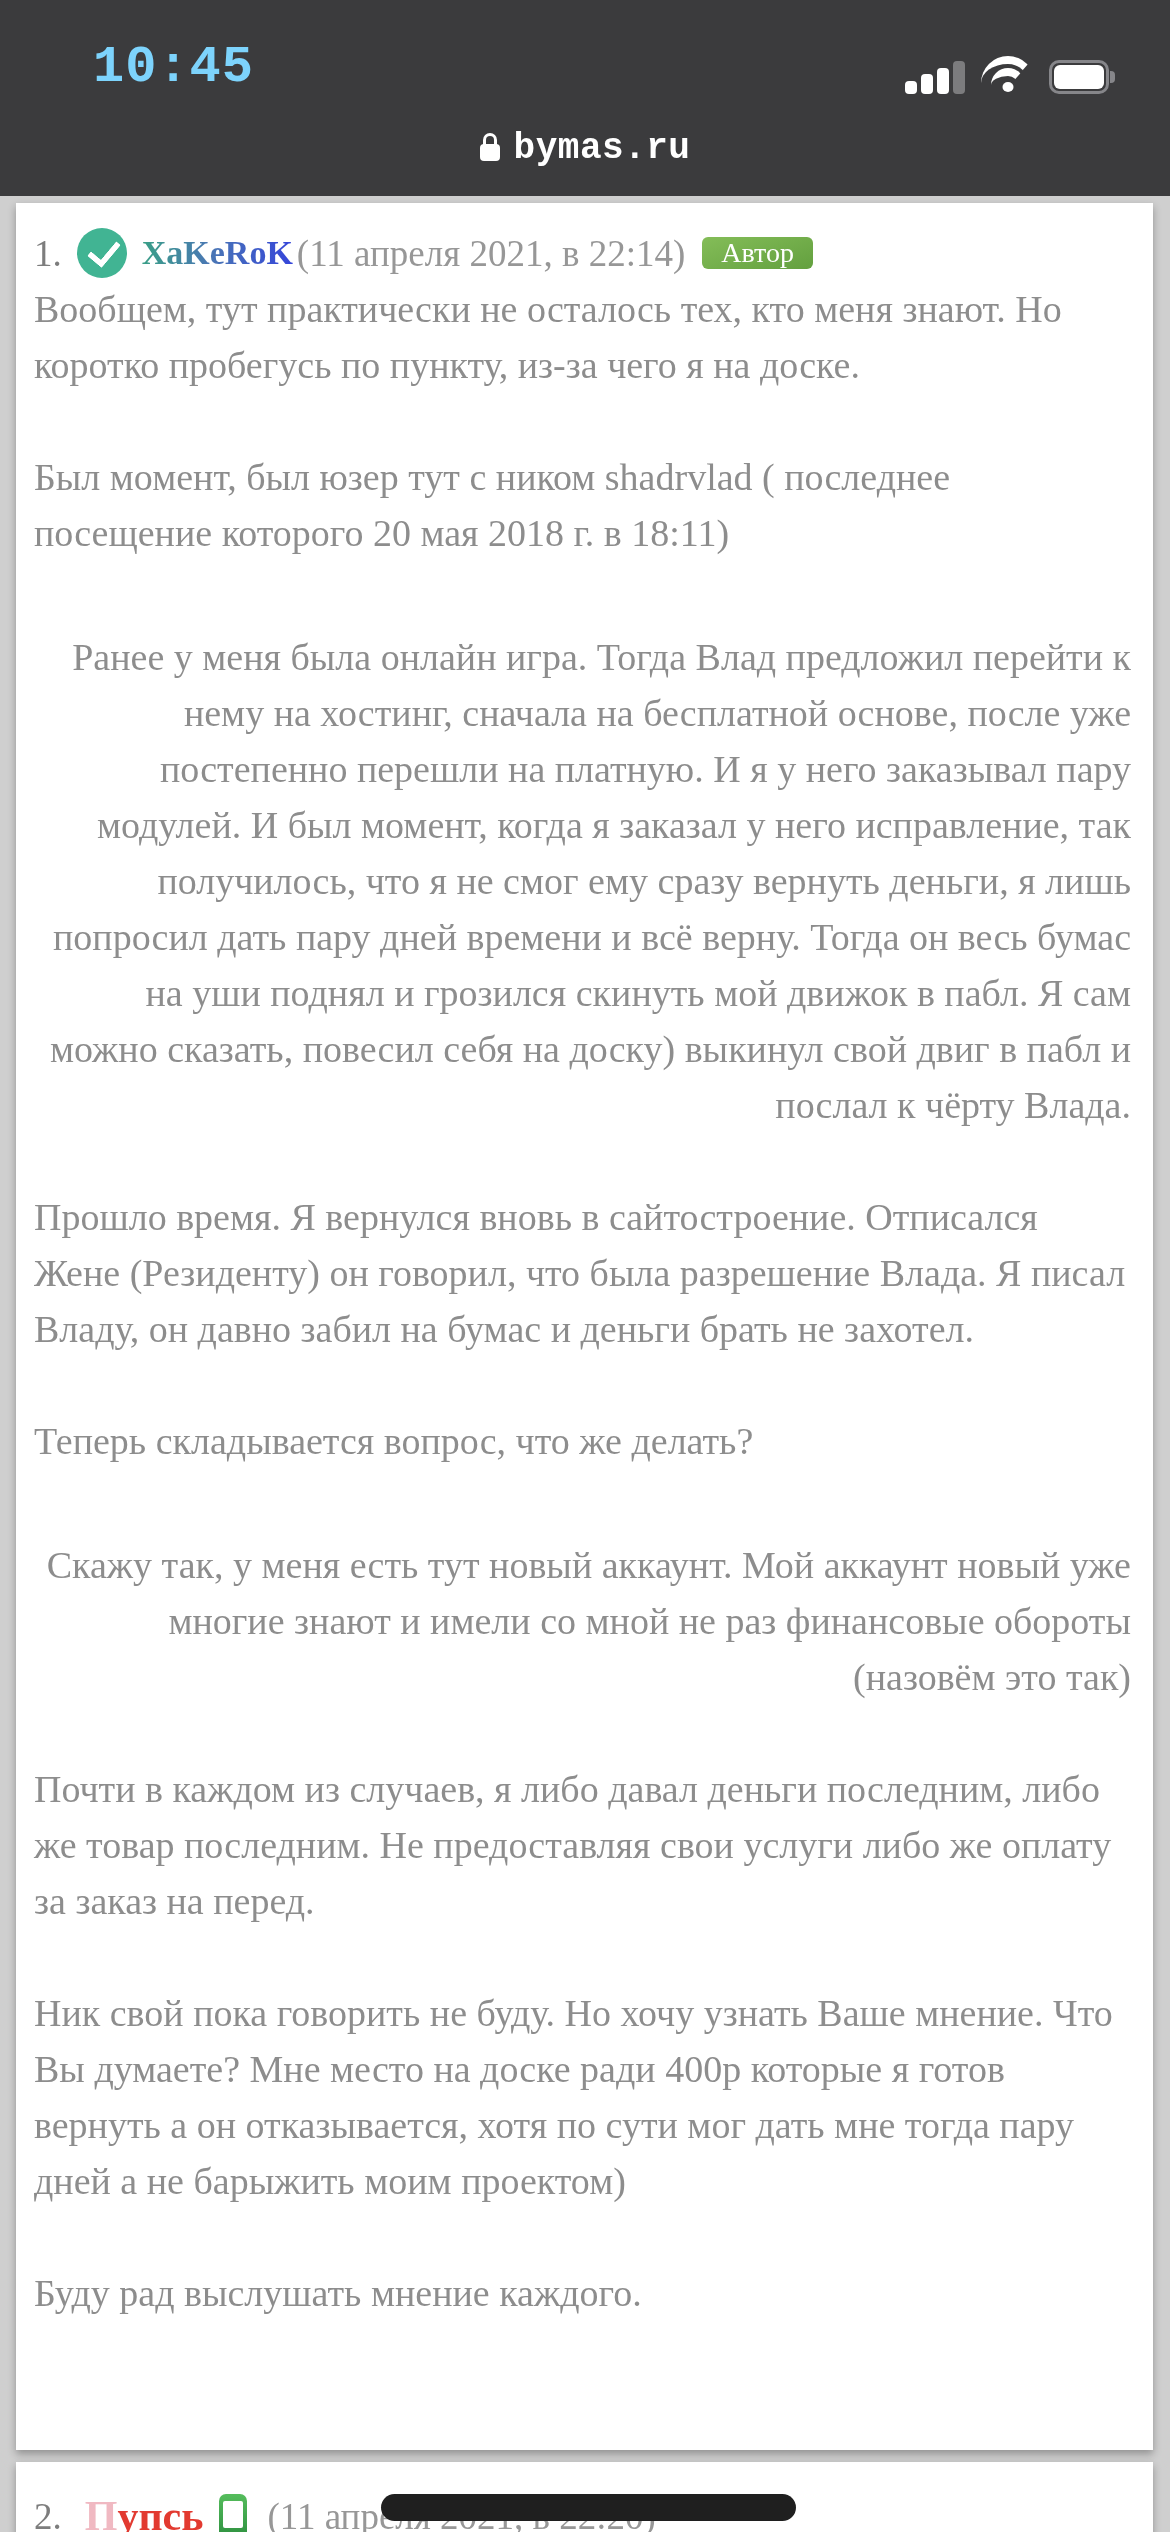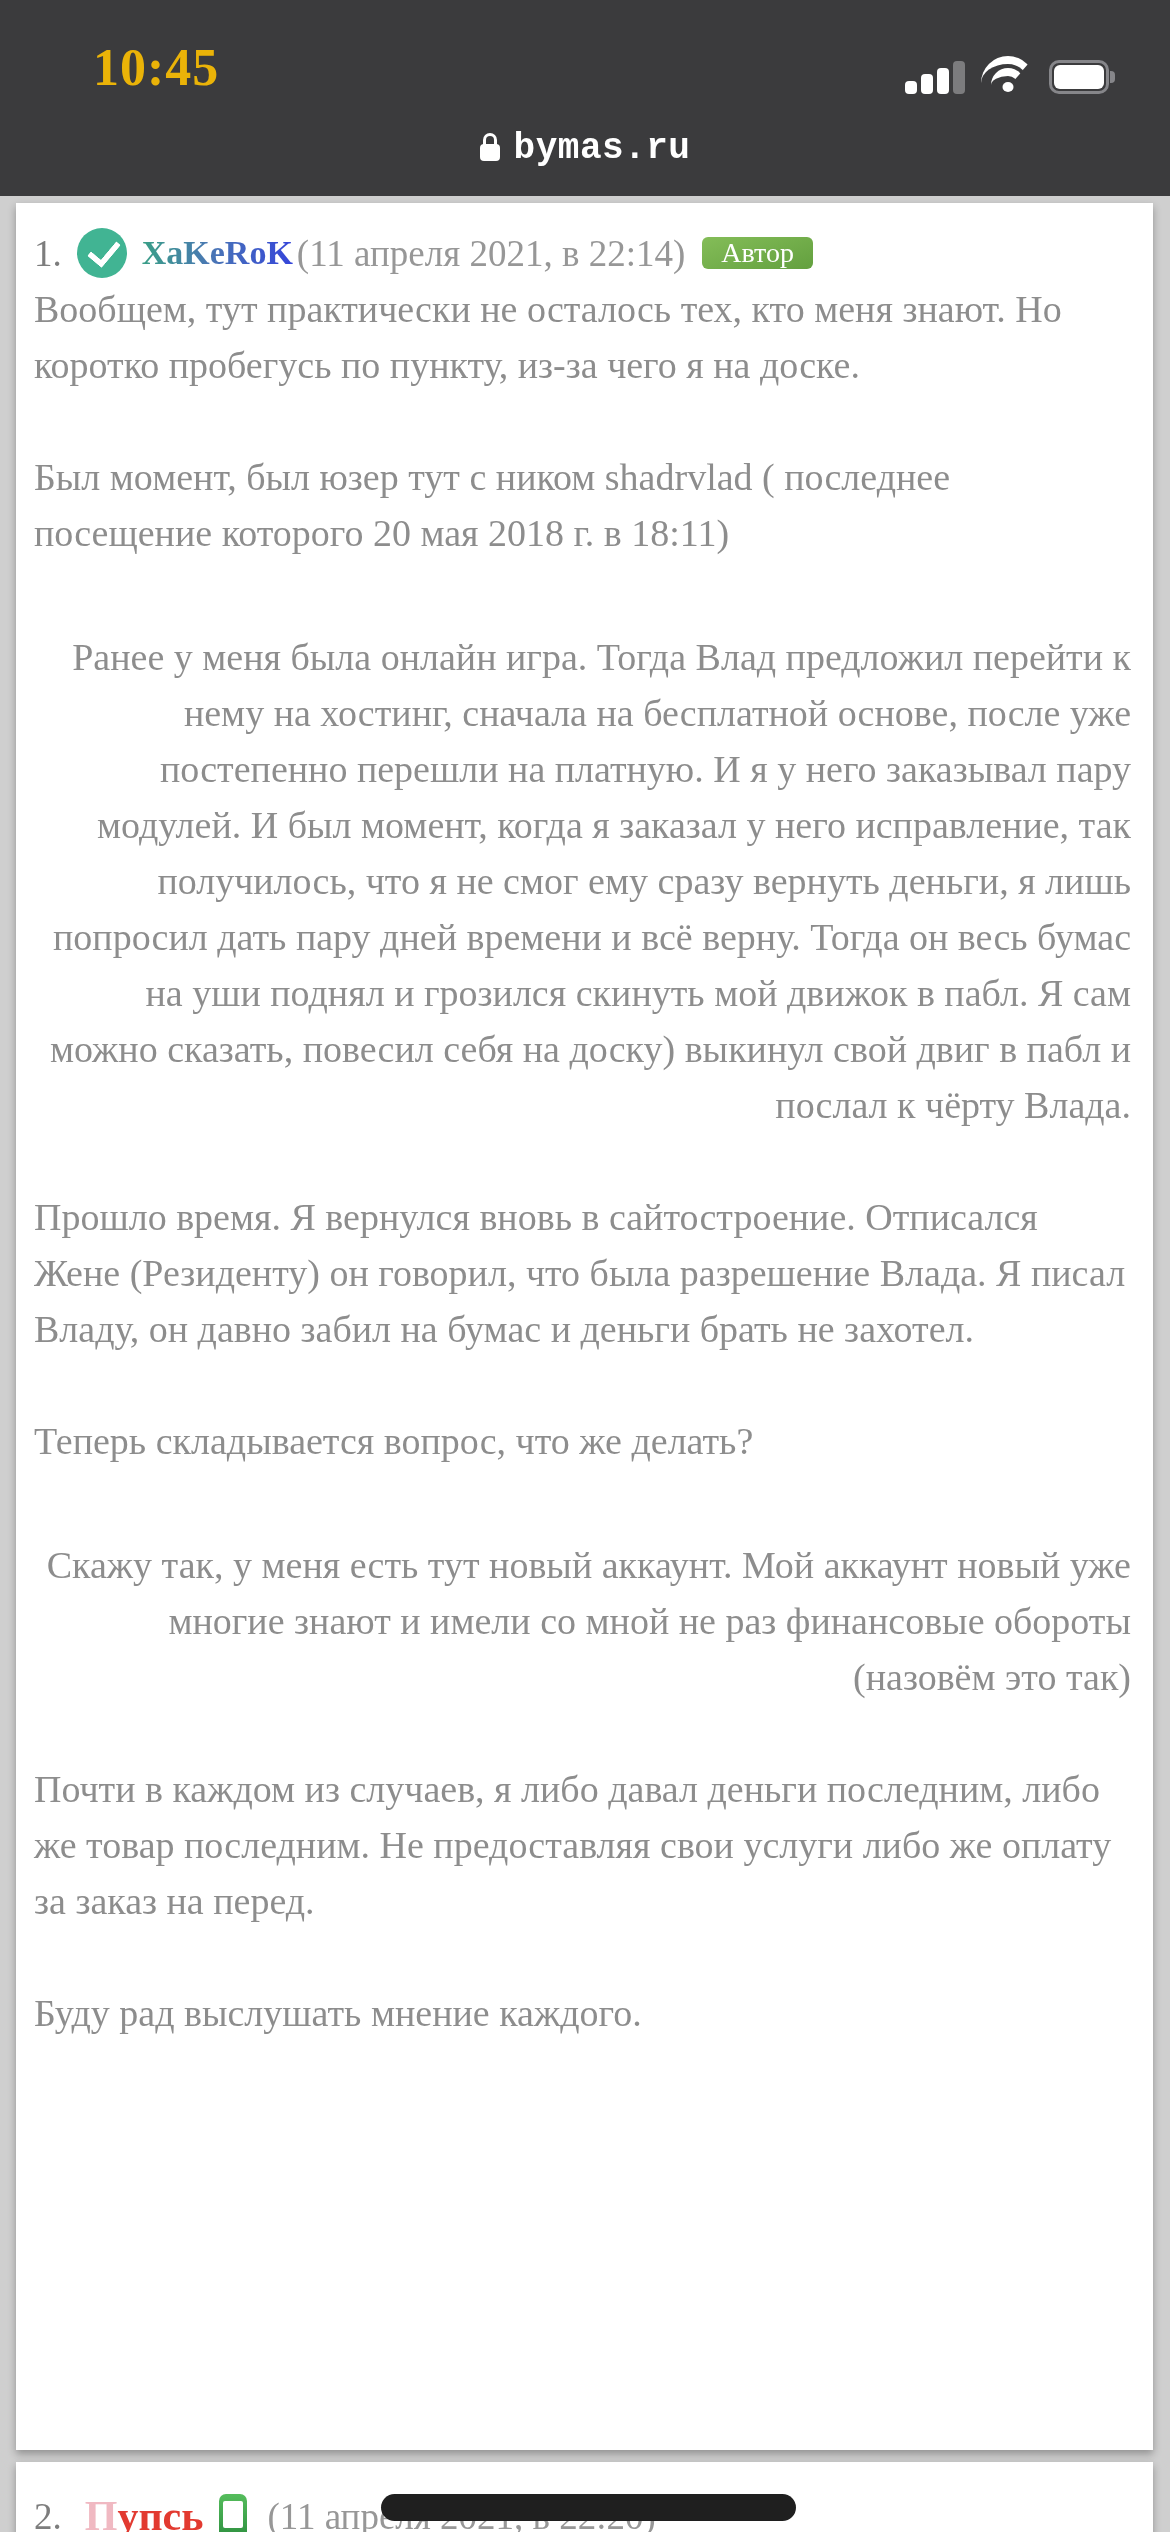--- a/index.html
+++ b/index.html
@@ -7,22 +7,22 @@
     width:1170px;height:2532px;overflow:hidden;position:relative;
     background:#cfcfcf;font-family:"Liberation Serif",serif;
   }
   
   .top-chrome{
     position:absolute;left:0;top:0;width:1170px;height:196px;
     background:#3b3b3d;z-index:5;
   }
   .time{
     position:absolute;left:93px;top:38px;
-    font-family:Liberation Serif, serif;font-weight:700;
-    font-size:52px;color:#eab308;letter-spacing:1px;
+    font-family:Liberation Mono, monospace;font-weight:700;
+    font-size:52px;color:#7dd3fc;letter-spacing:1px;
   }
   .status-icons{position:absolute;right:55px;top:56px;display:flex;align-items:flex-end;}
   .signal{display:flex;align-items:flex-end;height:36px;}
   .signal .bar{width:12px;border-radius:4px;margin-right:4px;background:#ffffff;}
   .signal .b1{height:13px;}
   .signal .b2{height:20px;}
   .signal .b3{height:26px;}
   .signal .b4{height:33px;background:#7c7c7e;}
   .wifi{position:relative;width:54px;height:38px;margin-left:12px;}
   .wifi i{position:absolute;left:50%;transform:translateX(-50%);border:solid #ffffff;border-width:7px 7px 0 0;border-radius:50%;box-sizing:border-box;
@@ -138,20 +138,21 @@
       <span class="author-badge">Автор</span>
     </div>
     <div class="post-body">
       <p class="para">Вообщем, тут практически не осталось тех, кто меня знают. Но коротко пробегусь по пункту, из-за чего я на доске.</p>
       <p class="para gap1">Был момент, был юзер тут с ником shadrvlad ( последнее посещение которого 20 мая 2018 г. в 18:11)</p>
       <p class="para gap2">Ранее у меня была онлайн игра. Тогда Влад предложил перейти к нему на хостинг, сначала на бесплатной основе, после уже постепенно перешли на платную. И я у него заказывал пару модулей. И был момент, когда я заказал у него исправление, так получилось, что я не смог ему сразу вернуть деньги, я лишь попросил дать пару дней времени и всё верну. Тогда он весь бумас на уши поднял и грозился скинуть мой движок в пабл. Я сам можно сказать, повесил себя на доску) выкинул свой двиг в пабл и послал к чёрту Влада.</p>
       <p class="para gap1">Прошло время. Я вернулся вновь в сайтостроение. Отписался Жене (Резиденту) он говорил, что была разрешение Влада. Я писал Владу, он давно забил на бумас и деньги брать не захотел.</p>
       <p class="para gap1">Теперь складывается вопрос, что же делать?</p>
       <p class="para gap2">Скажу так, у меня есть тут новый аккаунт. Мой аккаунт новый уже многие знают и имели со мной не раз финансовые обороты (назовём это так)</p>
       <p class="para gap1">Почти в каждом из случаев, я либо давал деньги последним, либо же товар последним. Не предоставляя свои услуги либо же оплату за заказ на перед.</p>
+      <p class="para gap1">Ник свой пока говорить не буду. Но хочу узнать Ваше мнение. Что Вы думаете? Мне место на доске ради 400р которые я готов вернуть а он отказывается, хотя по сути мог дать мне тогда пару дней а не барыжить моим проектом)</p>
       <p class="para gap1">Буду рад выслушать мнение каждого.</p>
     </div>
   </div>
 
   <div class="card card2">
     <div class="post-header">
       <span class="post-num">2.</span>
       <span class="author2"><span class="first">П</span><span class="rest">упсь</span></span>
       <span class="phone-icon">
           <span class="screen"></span>

